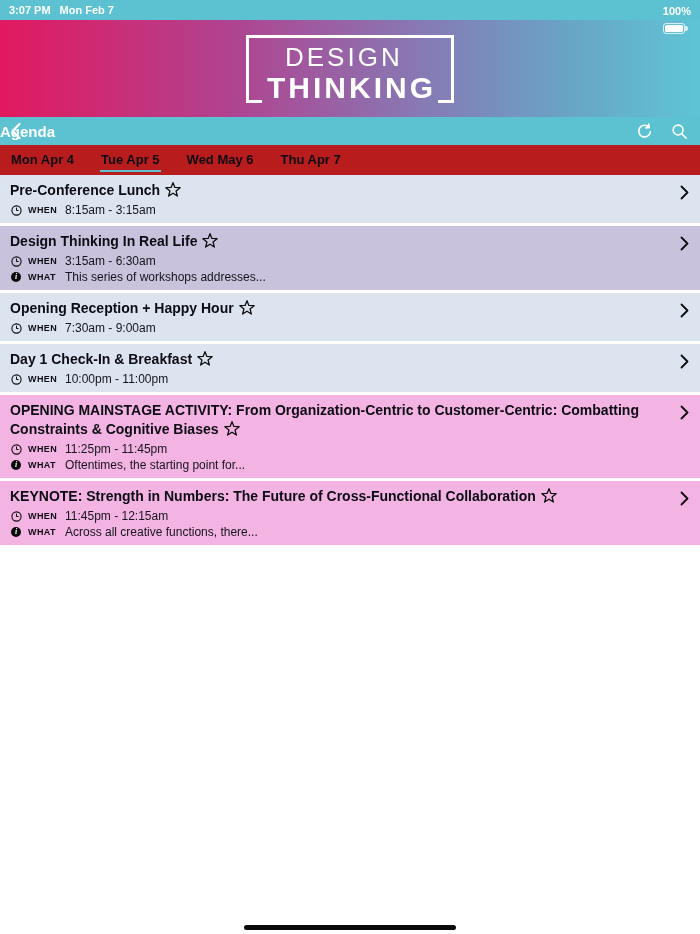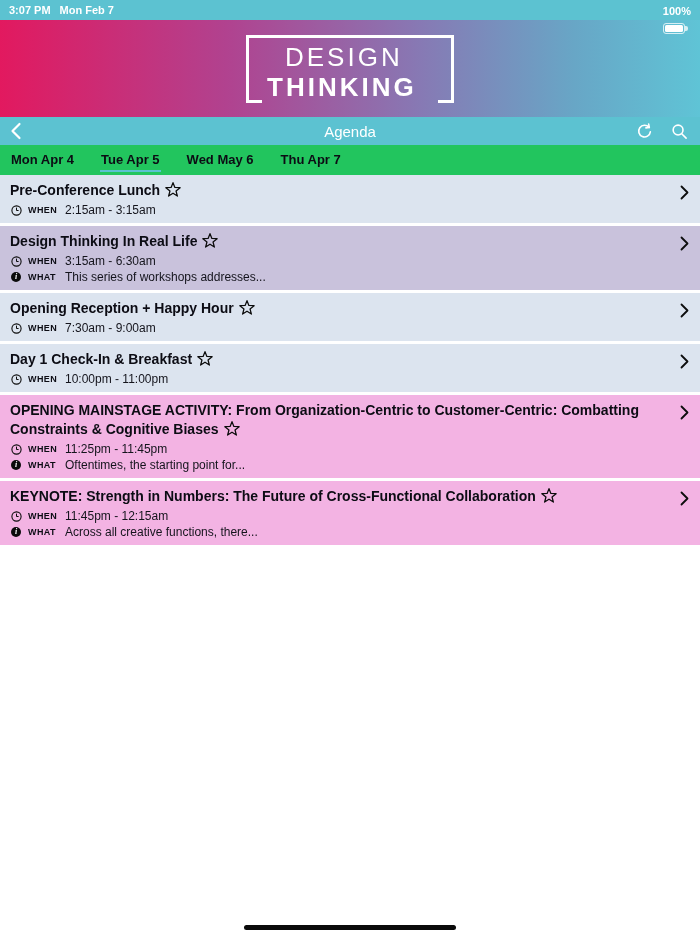--- a/index.html
+++ b/index.html
@@ -23,31 +23,31 @@
   .battery{position:relative;width:22px;height:11px;border:1px solid rgba(255,255,255,.75);border-radius:3px;display:inline-block;margin-right:3px;}
   .battery-level{position:absolute;top:1px;left:1px;right:1px;bottom:1px;background:#fff;border-radius:1.5px;}
   .battery-nub{position:absolute;right:-4px;top:2.5px;width:2.5px;height:5px;background:rgba(255,255,255,.75);border-radius:0 2px 2px 0;}
 
   
   .banner{height:97px;background:linear-gradient(90deg,var(--grad-left) 0%,#b04390 33%,var(--grad-mid) 60%,#68a6c6 82%,var(--grad-right) 100%);display:flex;justify-content:center;}
   .logo-frame{position:relative;width:208px;height:68px;margin-top:15px;border-top:3px solid #fff;border-left:3px solid #fff;border-right:3px solid #fff;color:#fff;}
   .logo-frame::before{content:"";position:absolute;left:0;bottom:0;width:13px;height:3px;background:#fff;}
   .logo-frame::after{content:"";position:absolute;right:0;bottom:0;width:13px;height:3px;background:#fff;}
   .logo-line1{font-size:26px;font-weight:400;letter-spacing:3px;line-height:29px;margin:5px 0 0 36px;}
-  .logo-line2{font-size:26px;font-weight:700;letter-spacing:3px;line-height:29px;margin:1px 0 16px 18px;}
+  .logo-line2{font-size:30px;font-weight:700;letter-spacing:3px;line-height:29px;margin:1px 0 16px 18px;}
 
   
   .nav{position:relative;height:28px;background:var(--teal);display:flex;align-items:center;color:#fff;}
-  .nav-title{position:absolute;left:0;right:0;text-align:center;font-size:15px;font-weight:400;color:#fff;pointer-events:none;}
+  .nav-title{position:absolute;left:0;right:0;text-align:left;font-size:15px;font-weight:700;color:#fff;pointer-events:none;}
   .nav-btn{background:none;border:none;cursor:pointer;display:flex;align-items:center;padding:4px;}
   .back-btn{margin-left:6px;}
   .nav-actions{margin-left:auto;display:flex;gap:10px;padding-right:8px;z-index:1;}
 
   
-  .tabs{height:30px;background:#22c55e;display:flex;align-items:flex-end;padding:0 0 3px 10px;gap:25px;}
+  .tabs{height:30px;background:#b91c1c;display:flex;align-items:flex-end;padding:0 0 3px 10px;gap:25px;}
   .tab{background:none;border:none;cursor:pointer;font-family:"Liberation Sans",sans-serif;font-size:13px;font-weight:700;color:var(--ink);padding:4px 1px 3px;border-bottom:2px solid transparent;}
   .tab.selected{border-bottom-color:var(--teal);}
 
   
   .session-list{display:flex;flex-direction:column;gap:3px;background:#fff;border-radius:32px;}
   .session{position:relative;padding:6px 30px 6px 10px;cursor:pointer;}
   .c-blue{background:var(--row-blue);}
   .c-purple{background:var(--row-purple);}
   .c-pink{background:var(--row-pink);}
   .session-title{font-size:14px;font-weight:700;color:var(--ink);line-height:19px;}
@@ -140,21 +140,21 @@
           </svg></span>
     </div>
     <div class="meta-row">
       <span class="meta-icon">
         <svg width="11" height="11" viewBox="0 0 11 11">
           <circle cx="5.5" cy="5.5" r="4.6" fill="none" stroke="#0b0b0b" stroke-width="1.1"></circle>
           <polyline points="5.5,2.6 5.5,5.5 7.6,5.5" fill="none" stroke="#0b0b0b" stroke-width="1"></polyline>
         </svg>
       </span>
       <span class="meta-label">WHEN</span>
-      <span class="meta-value">2:15am - 3:15am</span>
+      <span class="meta-value">8:15am - 3:15am</span>
     </div>
 
     <span class="chevron">
       <svg width="11" height="17" viewBox="0 0 11 17">
           <polyline points="2.5,2.5 8.5,8.5 2.5,14.5" fill="none" stroke="#0d0d0d" stroke-width="1.8" stroke-linecap="round" stroke-linejoin="round"></polyline>
         </svg>
     </span>
   </div>
 
   <div class="session c-purple">

